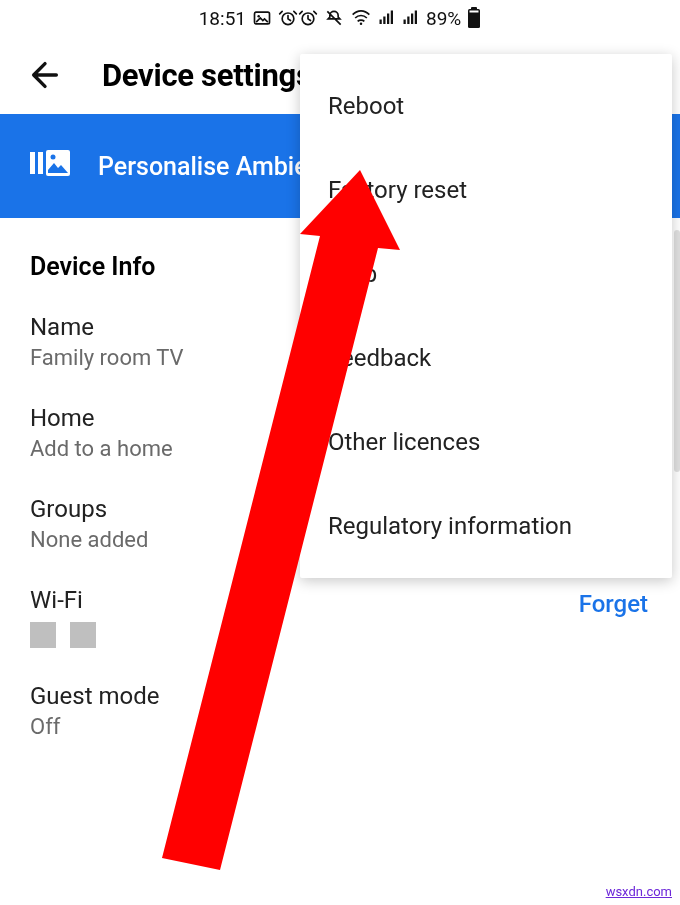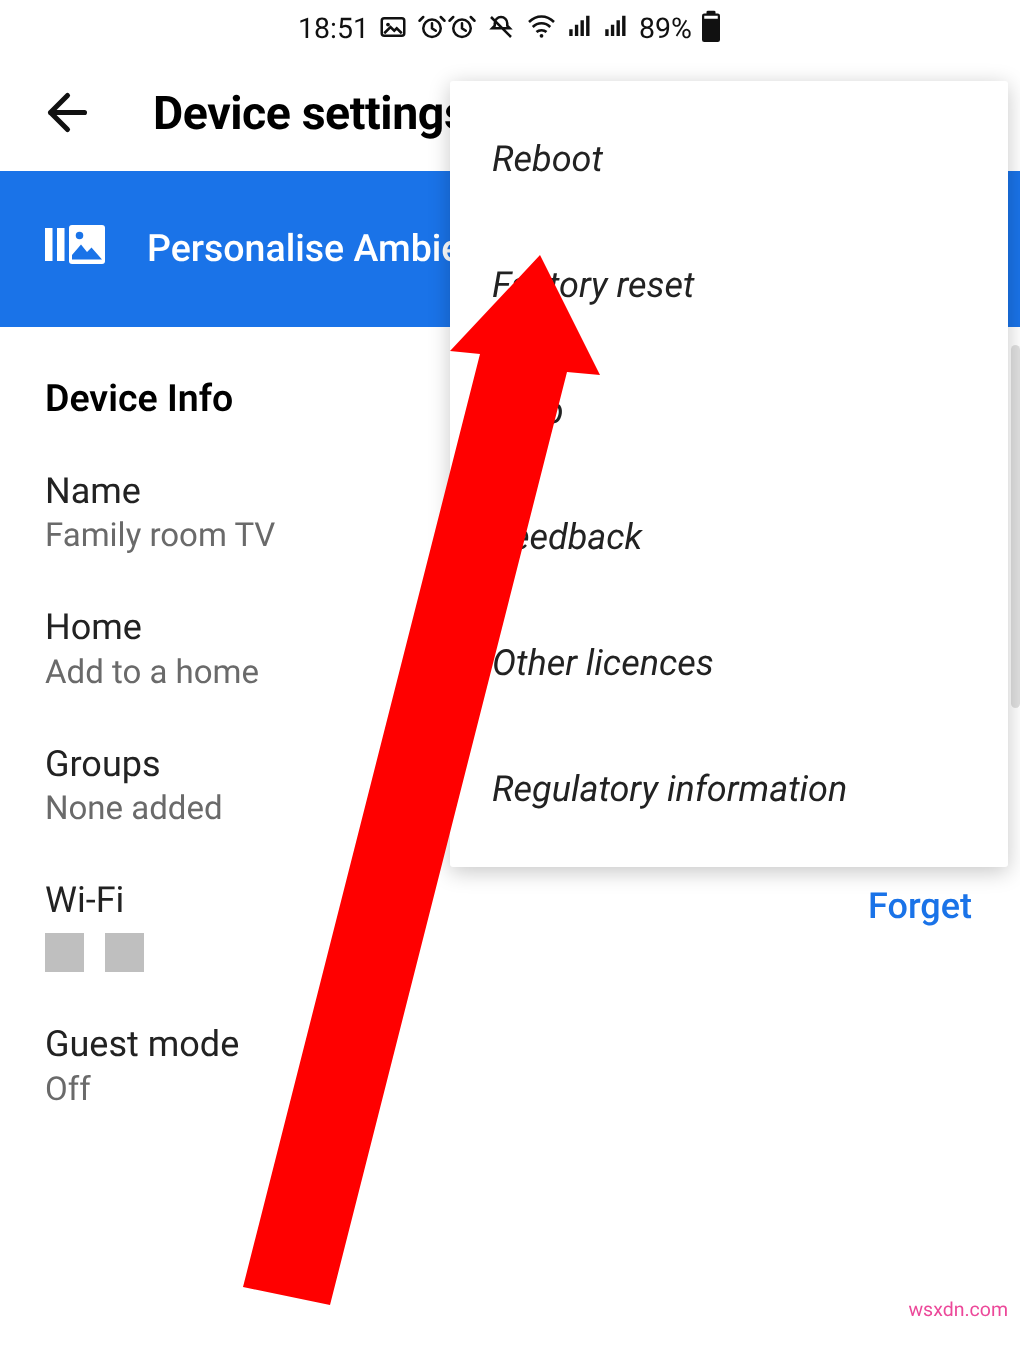--- a/index.html
+++ b/index.html
@@ -72,34 +72,34 @@
       width: 372px;
       background: #fff;
       box-shadow: 0 3px 14px rgba(0,0,0,0.22);
       border-radius: 2px;
       padding: 10px 0;
     }
     .menu-item {
       padding: 28px 28px;
       font-size: 24px;
       color: #222;
-      font-style: italic;
     }
 
     .arrow {
       position: absolute;
       pointer-events: none;
     }
 
     .watermark {
       position: absolute;
-      bottom: 24px;
+      bottom: 6px;
       right: 8px;
       font-size: 13px;
-      color: #ec4899;
+      color: #6d28d9;
+      text-decoration: underline;
     }
     .scroll-ind {
       position: absolute;
       right: 0; top: 230px;
       width: 6px; height: 242px;
       background: rgba(0,0,0,0.12);
       border-radius: 3px;
     }
   </style>
 </head>

